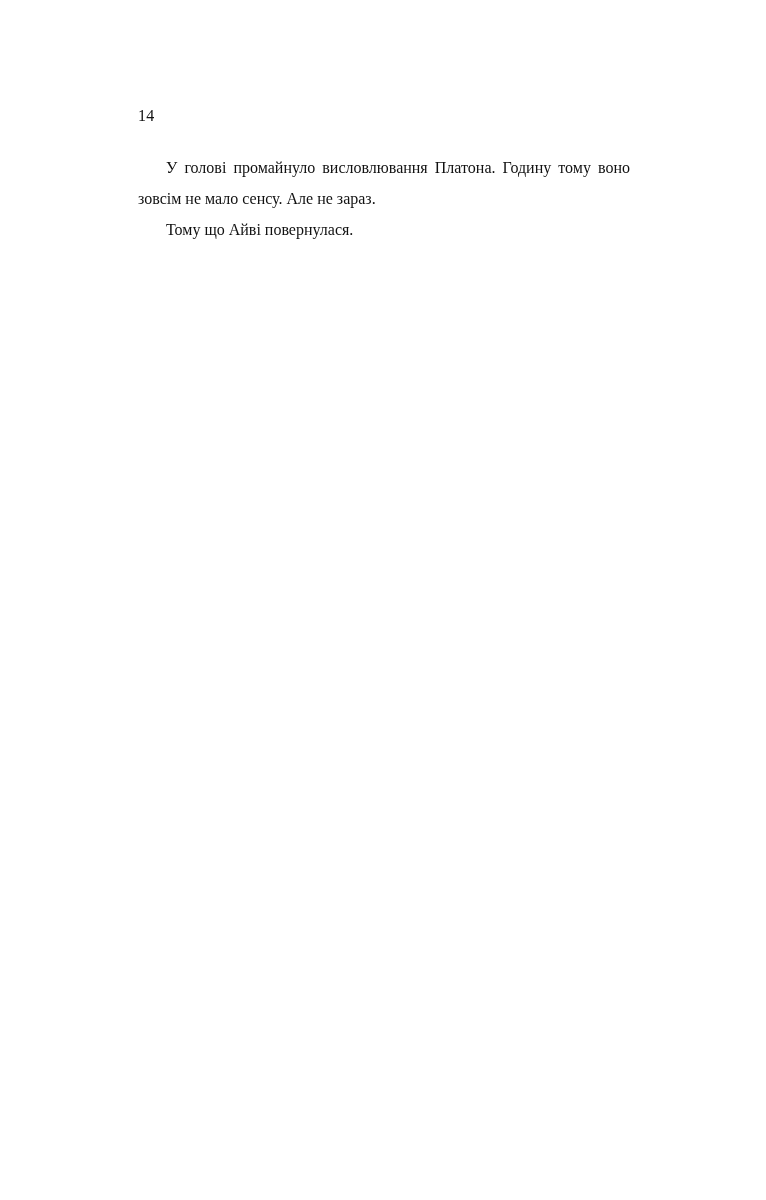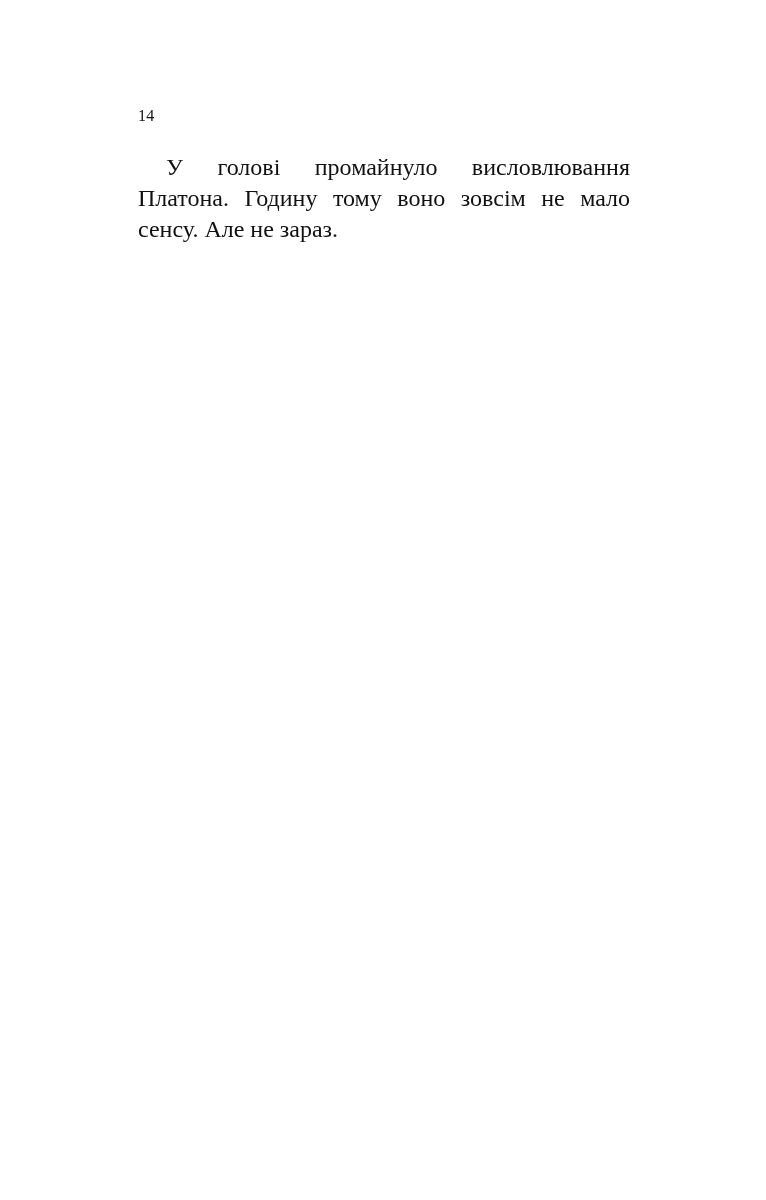--- a/index.html
+++ b/index.html
@@ -26,35 +26,36 @@
     letter-spacing: 0.2px;
   }
   .body-text {
     position: absolute;
     left: 138px;
     top: 152px;
     width: 492px;
   }
   .body-text p {
     margin: 0;
-    font-size: 24px;
+    font-size: 16px;
     line-height: 31px;
     text-align: justify;
     text-indent: 28px;
     color: #111111;
     hyphens: manual;
   }
   .body-text p.last-line-left {
     text-align: left;
   }
 </style>
 </head>
 <body>
 
 <div class="page">
 
   <div class="page-number">14</div>
 
   <div class="body-text">
     <p>У голові промайнуло висловлювання Платона. Годину тому воно зовсім не мало сенсу. Але не зараз.</p>
+    <p class="last-line-left">Тому що Айві повернулася.</p>
   </div>
 
 </div>
 
 </body></html>

